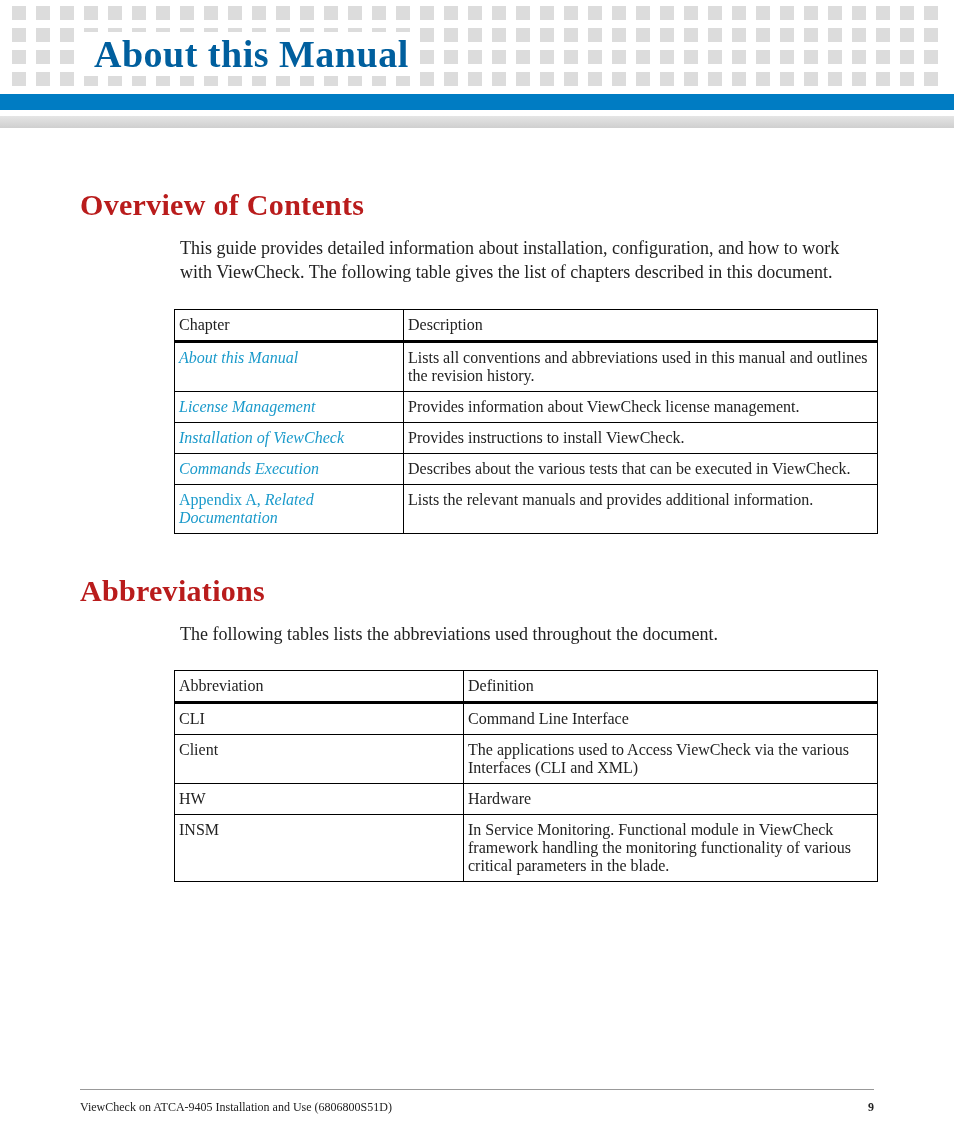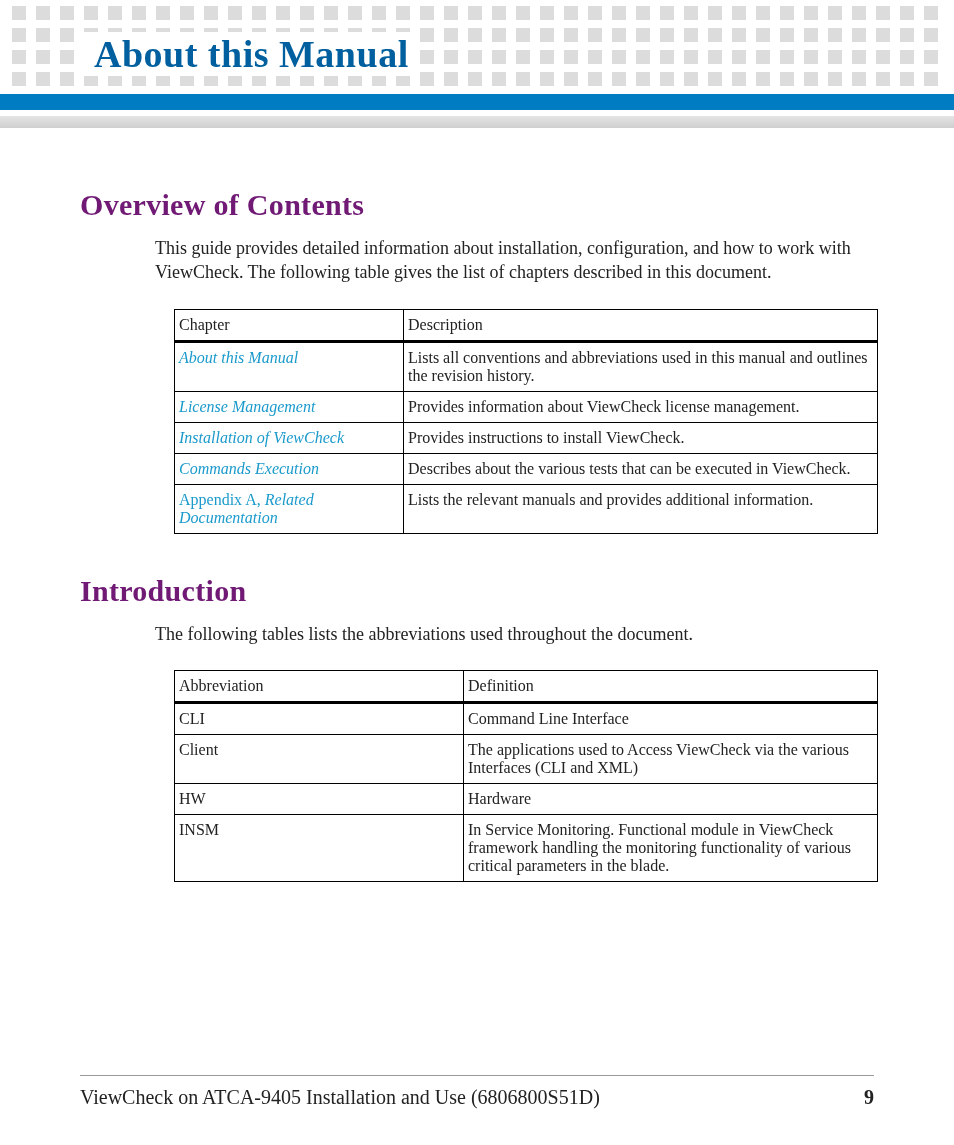--- a/index.html
+++ b/index.html
@@ -5,32 +5,32 @@
   html,body{margin:0;padding:0;background:#fff;width:954px}
   body{font-family:Georgia,'Times New Roman',serif;color:#222;position:relative;min-height:1145px}
   .dot-band{padding-top:6px}
   .dot-row{display:flex;gap:10px;padding:0 12px;margin-bottom:8px}
   .dot{width:14px;height:14px;background:#dcdcdc}
   .title-wrap{position:absolute;left:84px;top:32px;background:#fff;padding:0 10px}
   .title{color:#005f9e;font-weight:700;font-size:38px;letter-spacing:.5px}
   .blue-bar{height:16px;background:#007cc3;margin-top:6px}
   .grey-bar{height:12px;margin-top:6px;background:linear-gradient(to bottom,#e5e5e5,#cfcfcf)}
   .page{padding:60px 80px 0 80px}
-  h2{color:#701a75;font-weight:700;font-size:30px;margin:0 0 14px 0;letter-spacing:.3px}
-  .para{font-size:18px;line-height:1.35;margin:0 0 24px 75px}
+  h2{color:#b91c1c;font-weight:700;font-size:30px;margin:0 0 14px 0;letter-spacing:.3px}
+  .para{font-size:18px;line-height:1.35;margin:0 0 24px 100px}
   table{border-collapse:collapse;margin-left:94px;width:704px;margin-bottom:40px}
   th,td{border:1px solid #000;padding:6px 4px;font-size:16px;text-align:left;vertical-align:top;font-weight:400}
   thead tr{border-bottom:3px solid #000}
   thead th{border-bottom:3px solid #000}
   .chapter-col{width:220px}
   .abbr-col{width:280px}
   .link{color:#1a9acb;font-style:italic}
   .link .roman{font-style:normal}
   .sec2{margin-top:10px}
-  .footer{position:absolute;bottom:36px;left:80px;right:80px;border-top:1px solid #999;padding-top:10px;display:flex;justify-content:space-between;font-size:20px}
+  .footer{position:absolute;bottom:30px;left:80px;right:80px;border-top:1px solid #999;padding-top:10px;display:flex;justify-content:space-between;font-size:12px}
   .footer .pn{font-weight:700}
 </style>
 </head>
 <body>
 
 <div class="dot-band">
   <div class="dot-row" id="dr0">
       <div class="dot"></div>
       <div class="dot"></div>
       <div class="dot"></div>
@@ -232,21 +232,21 @@
       <tr>
         <td>
           <span class="link"><span class="roman">Appendix A, </span><span>Related Documentation</span></span>
         </td>
         <td>Lists the relevant manuals and provides additional information.</td>
       </tr>
     </tbody>
   </table>
 
   <div class="sec2">
-    <h2>Introduction</h2>
+    <h2>Abbreviations</h2>
     <p class="para">The following tables lists the abbreviations used throughout the document.</p>
 
     <table>
       <thead>
         <tr>
           <th class="abbr-col">Abbreviation</th>
           <th>Definition</th>
         </tr>
       </thead>
       <tbody>

